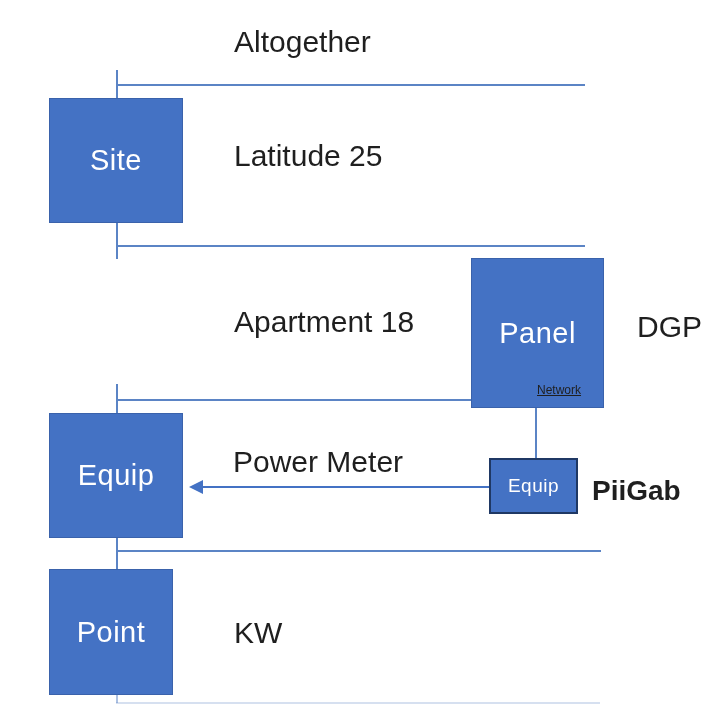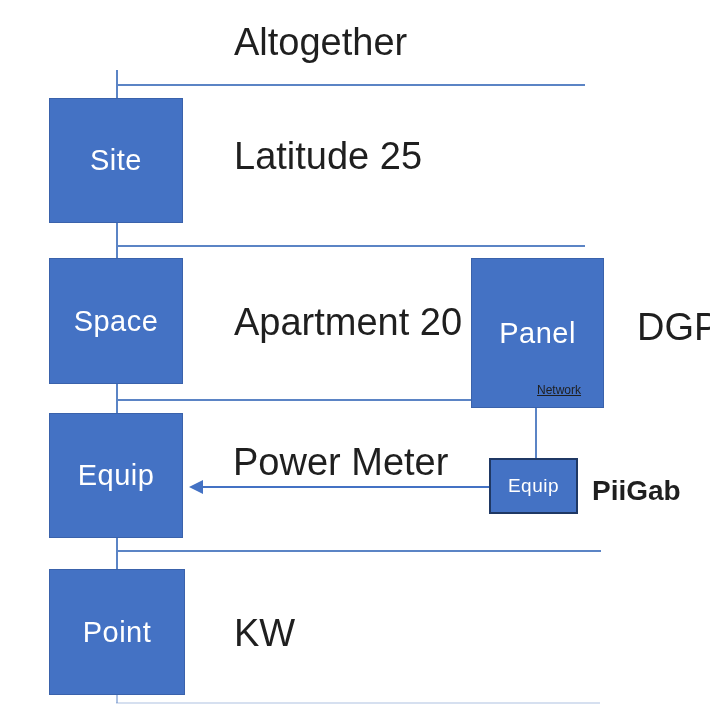--- a/index.html
+++ b/index.html
@@ -27,32 +27,32 @@
   .box .box-label{
     color:var(--box_text);
     font-size:29px;
     letter-spacing:0.5px;
   }
   .box-db    {left:12px;  top:9px;   width:209px; height:61px;}
   .box-site  {left:49px;  top:98px;  width:134px; height:125px;}
   .box-space {left:49px;  top:258px; width:134px; height:126px;}
   .box-panel {left:471px; top:258px; width:133px; height:150px;}
   .box-equip {left:49px;  top:413px; width:134px; height:125px;}
-  .box-point {left:49px;  top:569px; width:136px; height:126px;text-align:center;}
+  .box-point {left:49px;  top:569px; width:124px; height:126px;text-align:center;}
   .box-equip-small{
     left:489px; top:458px; width:89px; height:56px;
     border:2px solid var(--small_box_border);
   }
   .box-equip-small .box-label{font-size:19px;}
 
   
   .ann{
     position:absolute;
     color:var(--text);
-    font-size:38px;
+    font-size:30px;
     line-height:38px;
     white-space:nowrap;
   }
   .ann-db     {left:234px; top:23px;}
   .ann-site   {left:234px; top:137px;}
   .ann-space  {left:234px; top:303px;}
   .ann-panel  {left:637px; top:308px;}
   .ann-equip  {left:233px; top:443px;}
   .ann-point  {left:234px; top:614px;}
   .ann-piigab {left:592px; top:474px; font-size:28px; line-height:34px; font-weight:bold;}
@@ -106,38 +106,35 @@
   <div class="hline h-row4"></div>
   <div class="vline v-point-bot"></div>
   <div class="hline h-row5"></div>
 
   <div class="arrow-line"></div>
   <div class="arrow-head"></div>
 
   <div class="box box-site">
     <span class="box-label">Site</span>
   </div>
-  <div class="box box-space">
-    <span class="box-label">Space</span>
-  </div>
   <div class="box box-panel">
     <span class="box-label">Panel</span>
   </div>
   <div class="box box-equip">
     <span class="box-label">Equip</span>
   </div>
   <div class="box box-equip-small">
     <span class="box-label">Equip</span>
   </div>
   <div class="box box-point">
     <span class="box-label">Point</span>
   </div>
 
   <div class="ann ann-db">Altogether</div>
   <div class="ann ann-site">Latitude 25</div>
-  <div class="ann ann-space">Apartment 20</div>
+  <div class="ann ann-space">Apartment 18</div>
   <div class="ann ann-panel">DGP</div>
   <div class="ann ann-equip">Power Meter</div>
   <div class="ann ann-piigab">PiiGab</div>
   <div class="ann ann-network">Network</div>
   <div class="ann ann-point">KW</div>
 
 </div>
 
 </body></html>

